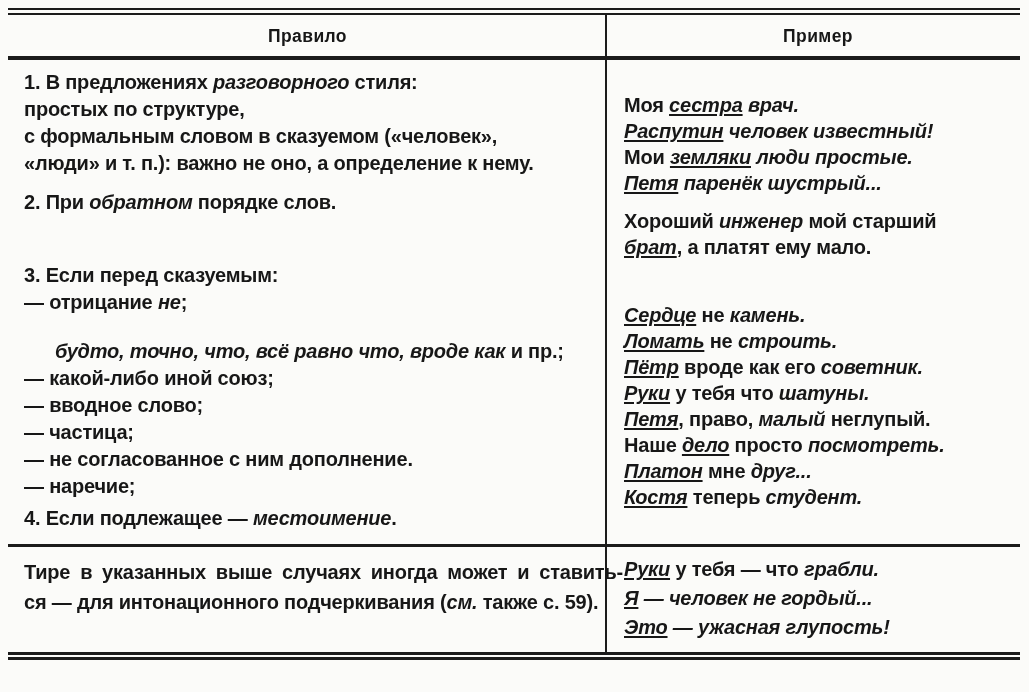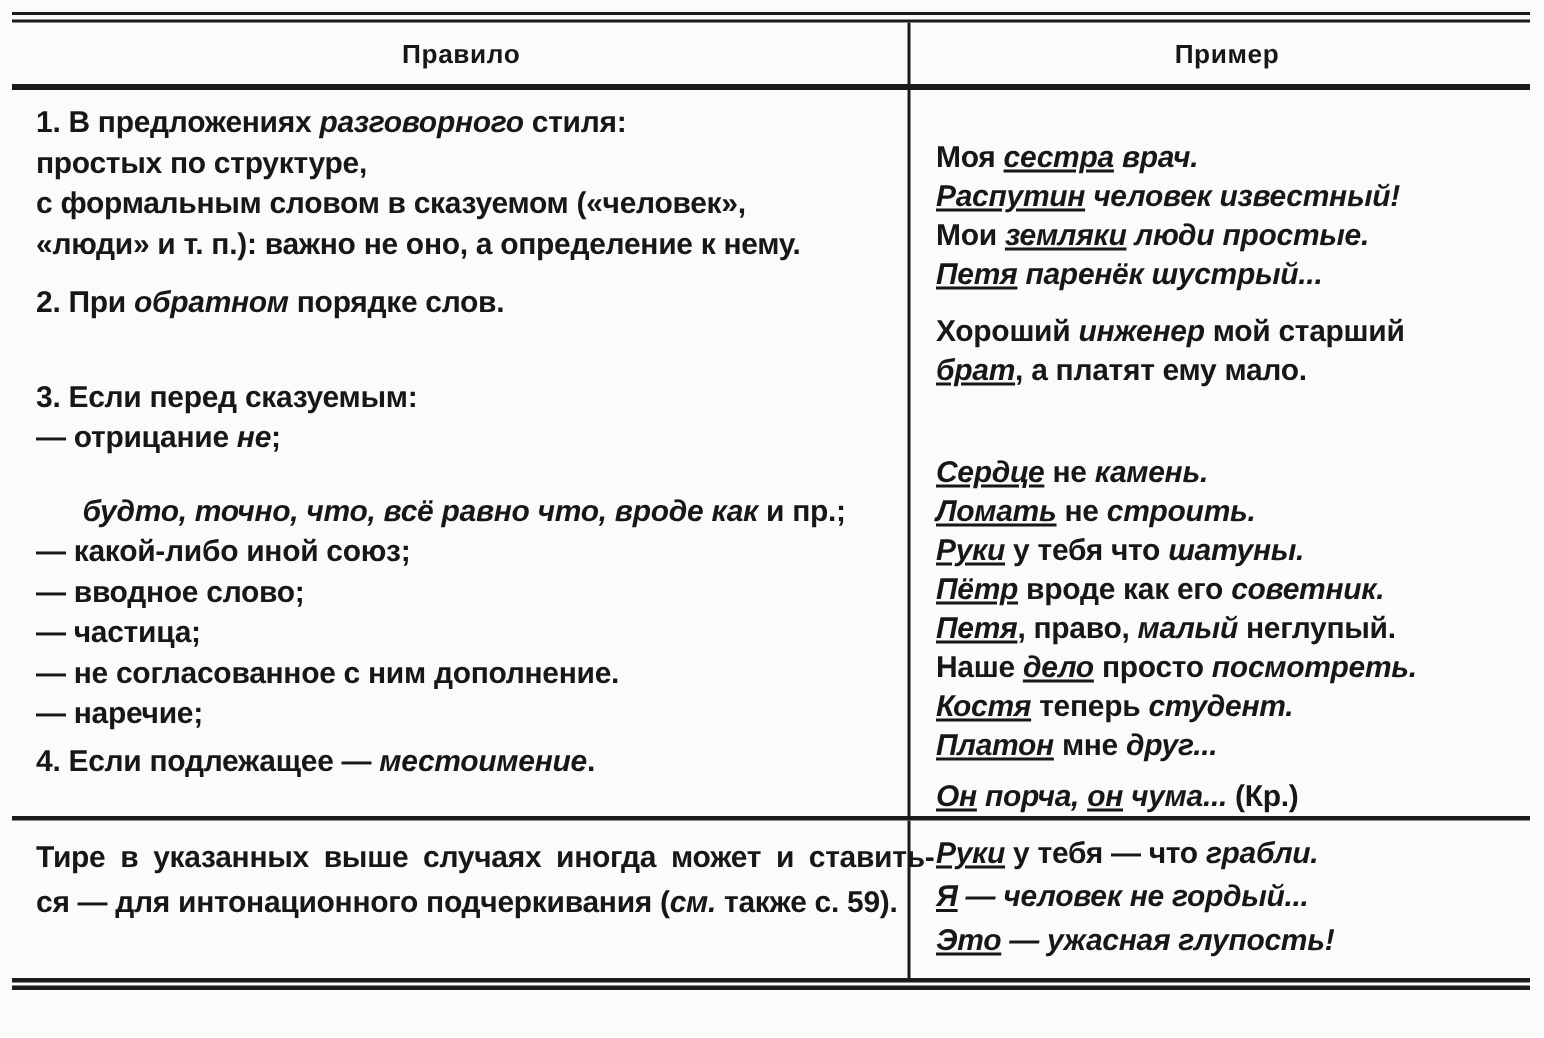--- a/index.html
+++ b/index.html
@@ -48,21 +48,21 @@
   .ex-cell .line{line-height:26px;}
   .line.empty{height:22px;}
   .line.indent{padding-left:31px;}
   .line.spread{word-spacing:4.5px;}
   .s-b{font-weight:700;}
   .s-i{font-style:italic;}
   .s-u{text-decoration:underline;text-decoration-thickness:2px;text-underline-offset:2px;}
   
   .blk{margin:0;}
   .rule-cell .blk-2{margin-top:12px;}
-  .rule-cell .blk-3{margin-top:36px;}
+  .rule-cell .blk-3{margin-top:46px;}
   .rule-cell .blk-4{margin-top:5px;}
   .ex-cell .blk-2{margin-top:12px;}
   .ex-cell .blk-3{margin-top:42px;}
   .ex-cell .blk-4{margin-top:8px;}
   
   .footer-row .rule-cell{padding-top:10px;padding-bottom:14px;}
   .footer-row .ex-cell{padding-top:8px;padding-bottom:10px;}
   .footer-row .line{line-height:30px;}
   .footer-row .ex-cell .line{line-height:29px;}
 </style>
@@ -110,29 +110,26 @@
             <div class="line"><span>Мои </span><span class="s-i s-u">земляки</span><span> </span><span class="s-i">люди простые.</span></div>
             <div class="line"><span class="s-i s-u">Петя</span><span> </span><span class="s-i">паренёк шустрый...</span></div>
           </div>
         <div class="blk blk-2">
             <div class="line"><span>Хороший </span><span class="s-b s-i">инженер</span><span> мой старший</span></div>
             <div class="line"><span class="s-b s-i s-u">брат</span><span>, а платят ему мало.</span></div>
           </div>
         <div class="blk blk-3">
             <div class="line"><span class="s-i s-u">Сердце</span><span class="s-b"> не </span><span class="s-i">камень.</span></div>
             <div class="line"><span class="s-i s-u">Ломать</span><span class="s-b"> не </span><span class="s-i">строить.</span></div>
+            <div class="line"><span class="s-i s-u">Пётр</span><span> </span><span class="s-b">вроде как</span><span> его </span><span class="s-i">советник.</span></div>
             <div class="line"><span class="s-i s-u">Руки</span><span> у тебя </span><span class="s-b">что </span><span class="s-i">шатуны.</span></div>
-            <div class="line"><span class="s-i s-u">Пётр</span><span> </span><span class="s-b">вроде как</span><span> его </span><span class="s-i">советник.</span></div>
             <div class="line"><span class="s-i s-u">Петя</span><span>, </span><span class="s-b">право</span><span>, </span><span class="s-i">малый</span><span> неглупый.</span></div>
             <div class="line"><span>Наше </span><span class="s-i s-u">дело</span><span> </span><span class="s-b">просто</span><span> </span><span class="s-i">посмотреть.</span></div>
+            <div class="line"><span class="s-i s-u">Платон</span><span> </span><span class="s-b">мне</span><span> </span><span class="s-i">друг...</span></div>
             <div class="line"><span class="s-i s-u">Костя</span><span> </span><span class="s-b">теперь</span><span> </span><span class="s-i">студент.</span></div>
-            <div class="line"><span class="s-i s-u">Платон</span><span> </span><span class="s-b">мне</span><span> </span><span class="s-i">друг...</span></div>
-          </div>
-        <div class="blk blk-4">
-            <div class="line"><span class="s-i s-u">Он</span><span class="s-i"> порча, </span><span class="s-i s-u">он</span><span class="s-i"> чума... </span><span>(Кр.)</span></div>
           </div>
       </div>
     </div>
 
     <div class="row footer-row">
       <div class="cell rule-cell">
           <div class="line spread"><span>Тире в указанных выше случаях иногда может и ставить-</span></div>
           <div class="line"><span>ся — для интонационного подчеркивания (</span><span class="s-i">см.</span><span> также с. 59).</span></div>
         </div>
       <div class="cell ex-cell">

